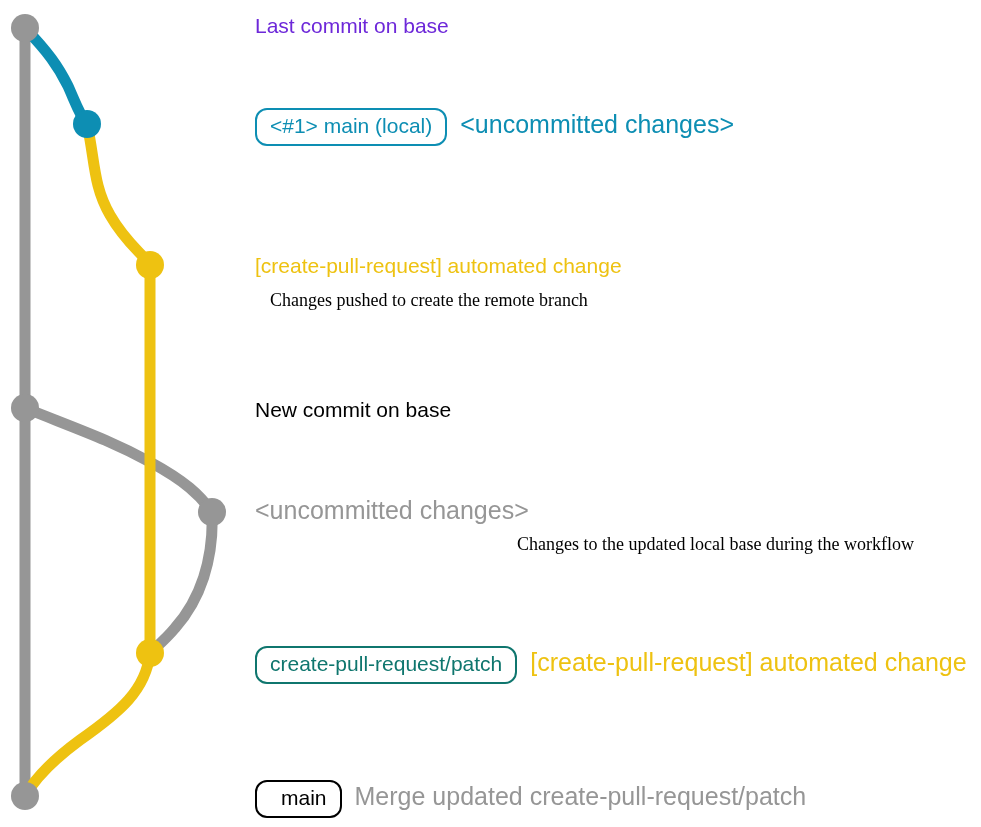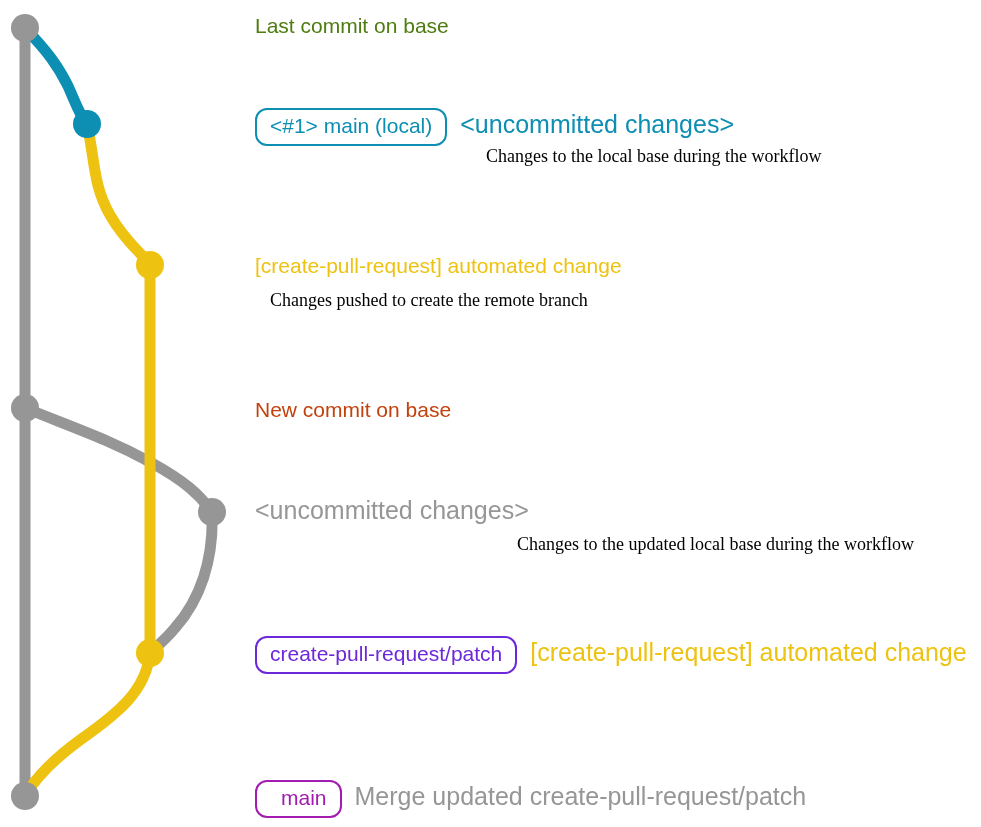--- a/index.html
+++ b/index.html
@@ -86,41 +86,40 @@
 
     <circle cx="25" cy="28" r="14" fill="#969696"></circle>
     <circle cx="87" cy="124" r="14" fill="#0d8eb3"></circle>
     <circle cx="150" cy="265" r="14" fill="#eec211"></circle>
     <circle cx="25" cy="408" r="14" fill="#969696"></circle>
     <circle cx="212" cy="512" r="14" fill="#969696"></circle>
     <circle cx="150" cy="653" r="14" fill="#eec211"></circle>
     <circle cx="25" cy="796" r="14" fill="#969696"></circle>
   </svg>
 
-  <div class="plain-label" style="left:255px; top:14px; color:#4d7c0f;">Last commit on base</div>
+  <div class="plain-label" style="left:255px; top:14px; color:#6d28d9;">Last commit on base</div>
 
   <div class="row" style="left:255px; top:108px;">
     <span class="badge" style="color:#0d8eb3;text-align:right;">&lt;#1&gt; main (local)</span>
     <span class="subject" style="color:#0d8eb3;">&lt;uncommitted changes&gt;</span>
   </div>
-  <div class="desc" style="left:486px; top:146px;">Changes to the local base during the workflow</div>
 
   <div class="plain-label" style="left:255px; top:254px; color:#eec211;">[create-pull-request] automated change</div>
   <div class="desc" style="left:270px; top:290px;">Changes pushed to create the remote branch</div>
 
-  <div class="plain-label" style="left:255px; top:398px; color:#c2410c;">New commit on base</div>
+  <div class="plain-label" style="left:255px; top:398px; color:#000000;">New commit on base</div>
 
   <div class="row" style="left:255px; top:496px;">
     <span class="subject" style="color:#969696;">&lt;uncommitted changes&gt;</span>
   </div>
   <div class="desc" style="left:486px; top:534px;margin-left:31px;">Changes to the updated local base during the workflow</div>
 
   <div class="row" style="left:255px; top:636px;">
-    <span class="badge" style="color:#6d28d9;">create-pull-request/patch</span>
+    <span class="badge" style="color:#0f766e;margin-top:10px;">create-pull-request/patch</span>
     <span class="subject" style="color:#eec211;">[create-pull-request] automated change</span>
   </div>
 
   <div class="row" style="left:255px; top:780px;">
-    <span class="badge" style="color:#a21caf;padding-left:24px;">main</span>
+    <span class="badge" style="color:#000000;padding-left:24px;">main</span>
     <span class="subject" style="color:#969696;">Merge updated create-pull-request/patch</span>
   </div>
 
 </div>
 
 </body></html>

